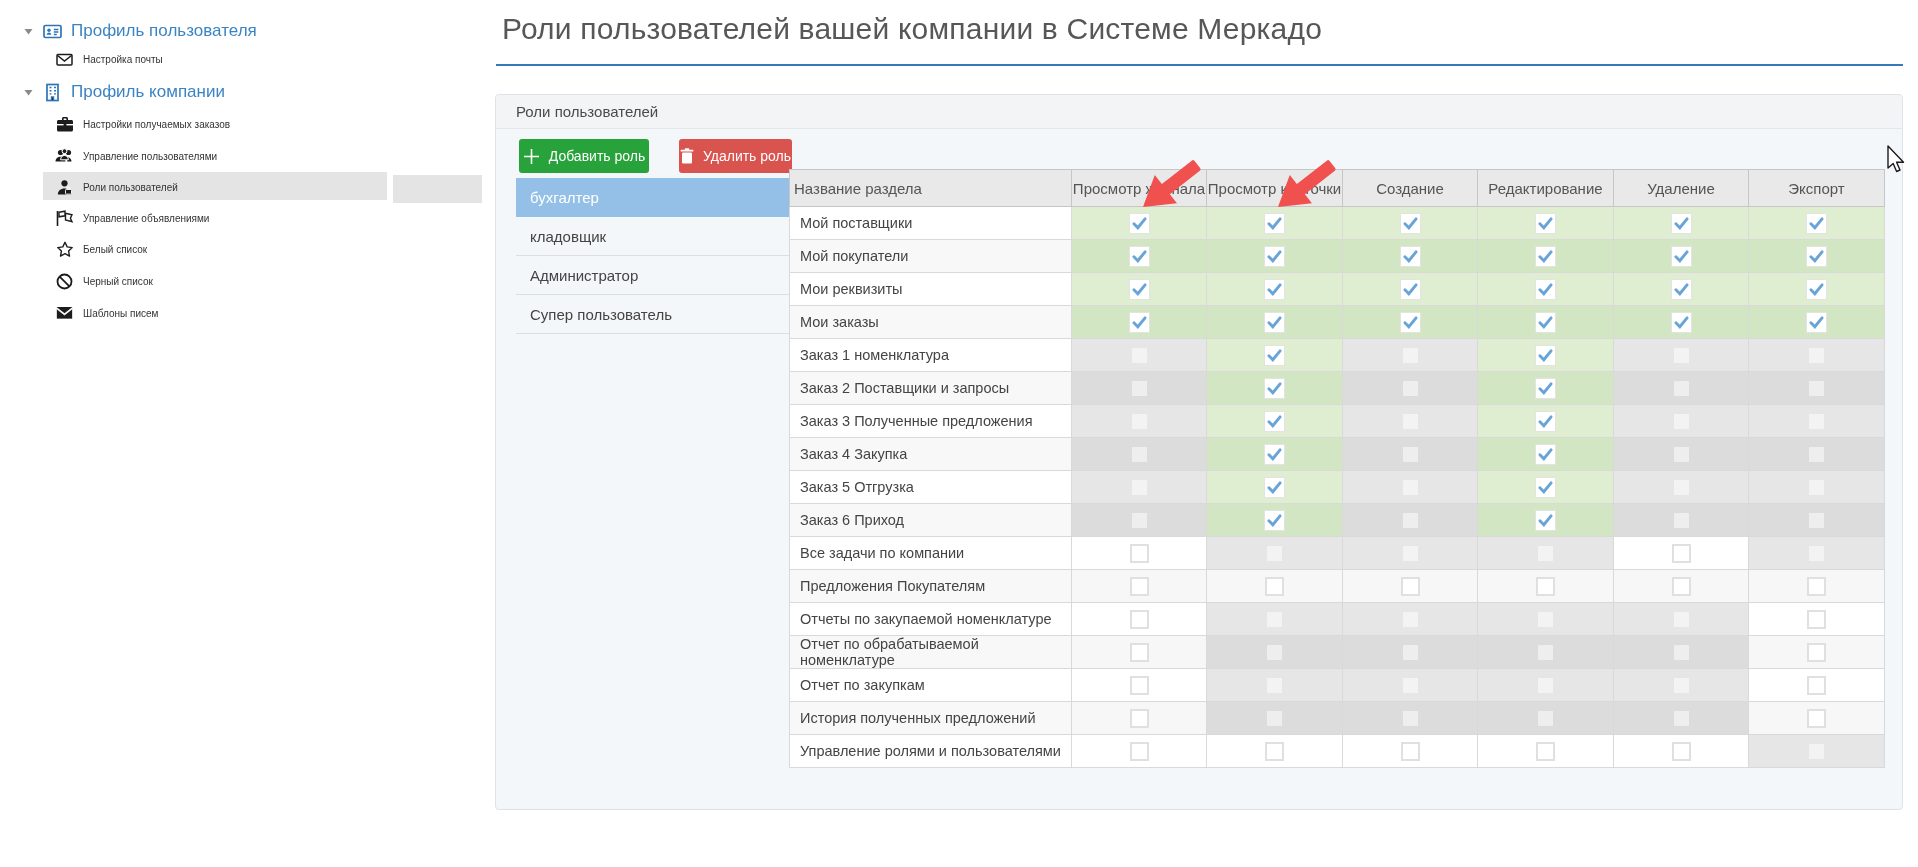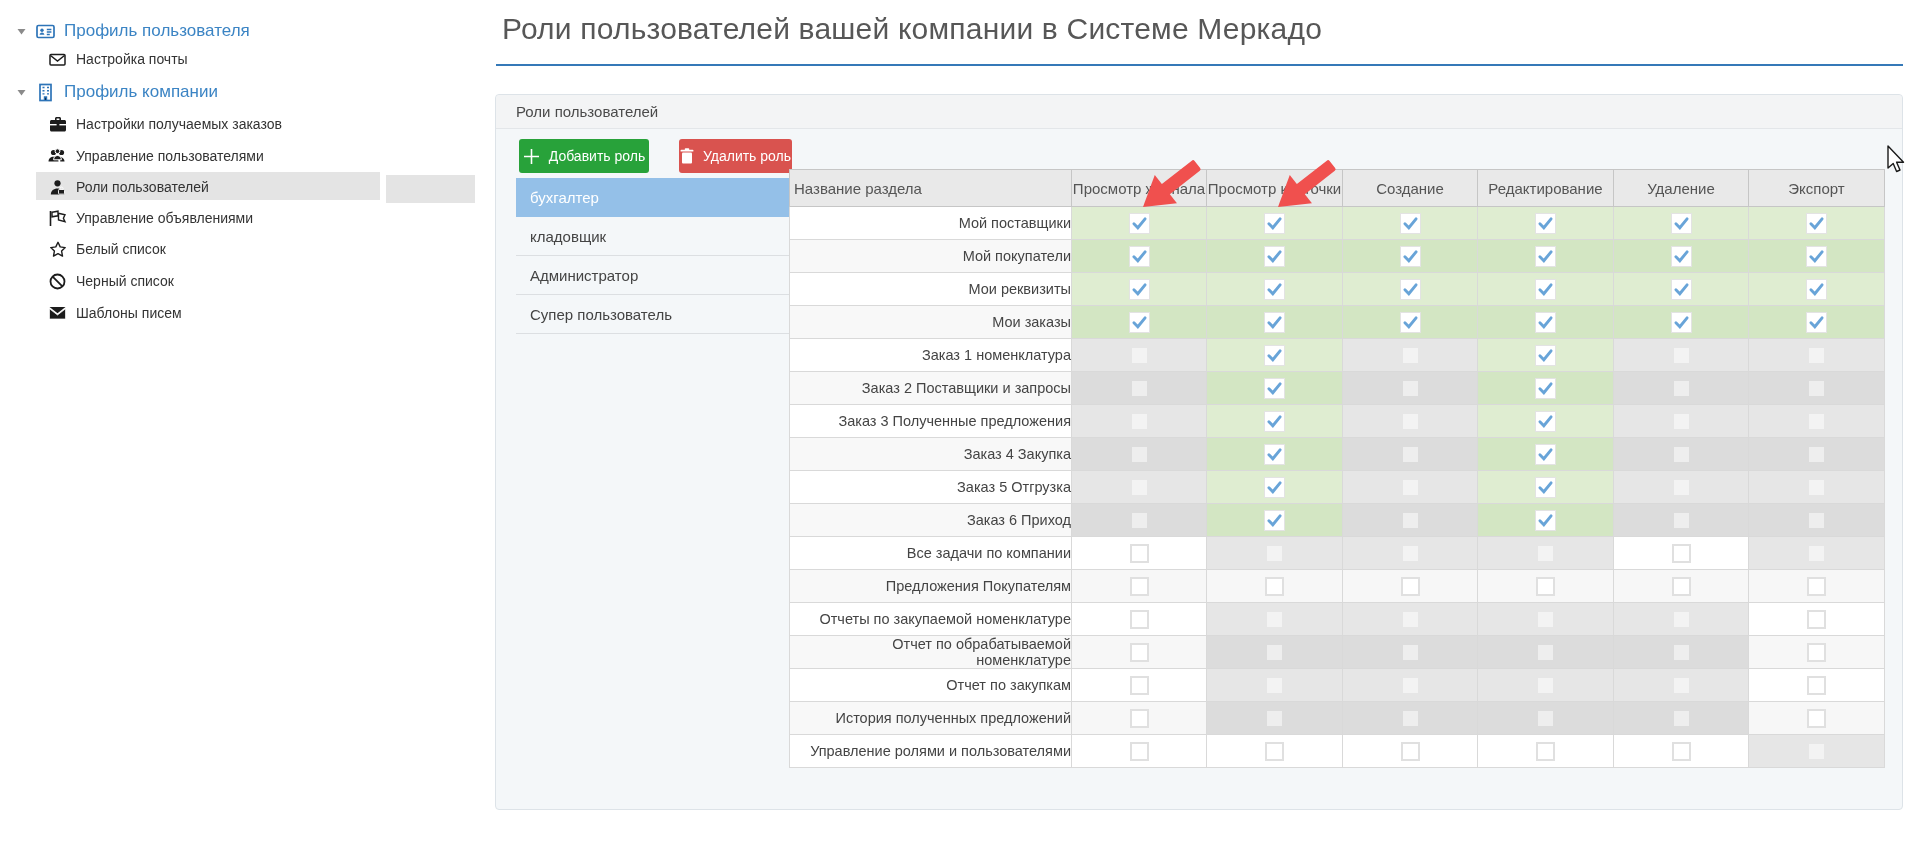--- a/index.html
+++ b/index.html
@@ -1,23 +1,23 @@
 <!DOCTYPE html>
 <html><head>
 <meta charset="utf-8">
 <style>
   * { margin:0; padding:0; box-sizing:border-box; }
   html,body { width:1918px; height:867px; background:#fff; overflow:hidden;
     font-family:"Liberation Sans", sans-serif; cursor:default; }
 
   
-  #sidebar { position:absolute; left:8px; top:0; width:480px; height:754px;padding-left:18px; }
+  #sidebar { position:absolute; left:15px; top:0; width:480px; height:754px;padding-left:18px; }
   .side-item { position:absolute; display:flex; align-items:center; height:24px; white-space:nowrap; }
   .side-item.root { font-size:17px; color:#3b84c4; }
-  .side-item.child { font-size:14px; color:#333; }
+  .side-item.child { font-size:10px; color:#333; }
   .caret { width:14px; margin-right:6px; display:flex; align-items:center; }
   .s-icon { width:19px; height:19px; margin-right:9px; display:flex; align-items:center; justify-content:center; }
   .sel-bar { position:absolute; background:#e4e4e4; }
 
   
   #page-title { position:absolute; left:502px; top:12px; font-size:30px; font-weight:300;
     color:#575757; letter-spacing:.2px; }
   #title-underline { position:absolute; left:496px; top:64px; width:1407px; height:2px; }
 
   #panel { position:absolute; left:495px; top:94px; width:1408px; height:716px;
@@ -36,21 +36,21 @@
     font-size:15px; color:#444; cursor:pointer; }
   .role-item.selected { color:#fff; }
   .role-item.lined { border-bottom:1px solid #dcdfe2; }
 
   
   #perm-table { position:absolute; left:293px; top:74px; border-collapse:collapse; table-layout:fixed; }
   #perm-table th { height:37px; background:#e9e9e9; border:1px solid #c6c6c6;
     font-size:15px; font-weight:400; color:#555; }
   #perm-table th.lbl { text-align:left; padding-left:4px; }
   #perm-table td { height:33px; border:1px solid #d9d9d9; font-size:14.5px; color:#444; }
-  td.lbl { padding-left:10px; background:#fff;text-align:right; }
+  td.lbl { padding-left:10px; background:#fff; }
   tr.even td.lbl { background:#f8f8f8; }
   td.cell { text-align:center; vertical-align:middle; }
   
   tr.odd  td.checked   { background:#dfedd1; }
   tr.even td.checked   { background:#d3e6c3; }
   tr.odd  td.disabled  { background:#e6e6e6; }
   tr.even td.disabled  { background:#dcdcdc; }
   tr.odd  td.unchecked { background:#ffffff; }
   tr.even td.unchecked { background:#f7f7f7; }
   .box { display:inline-block; vertical-align:middle; }

